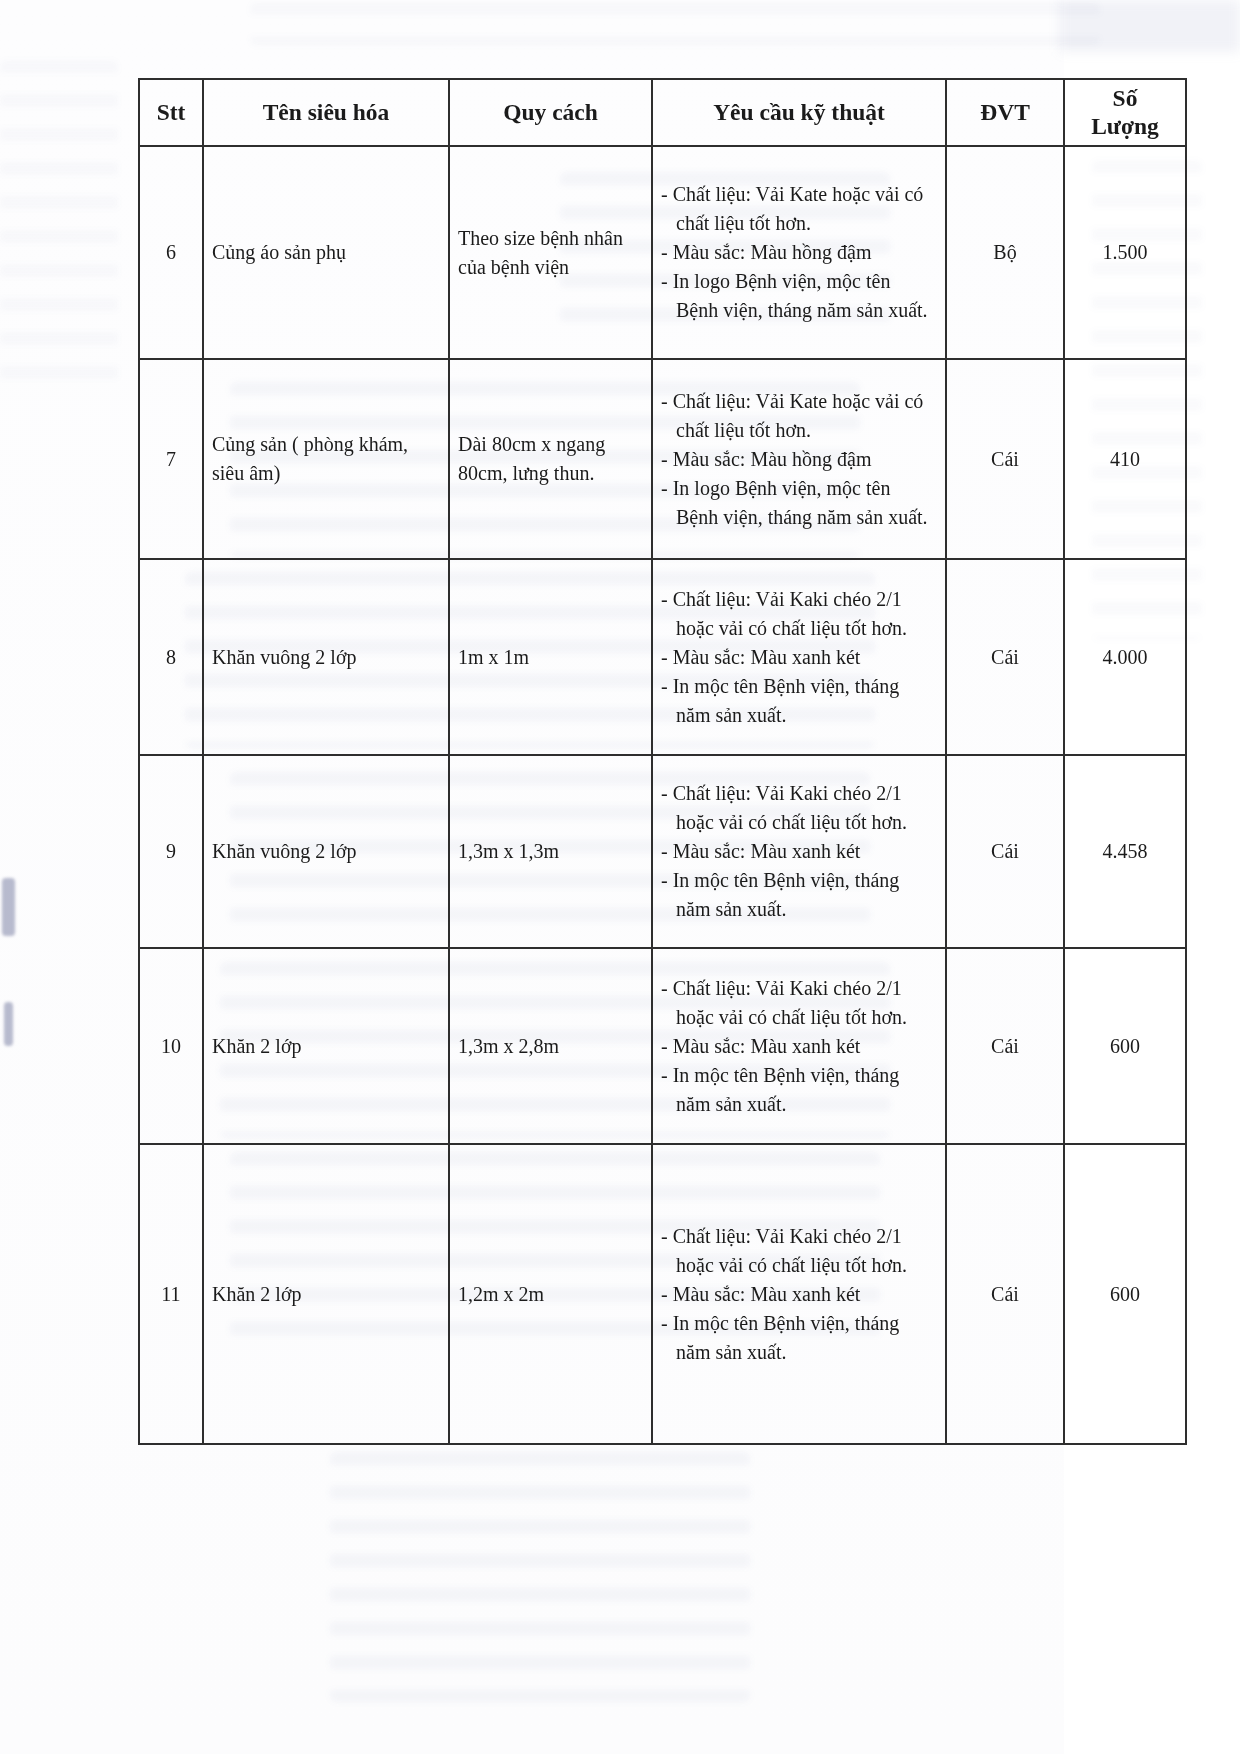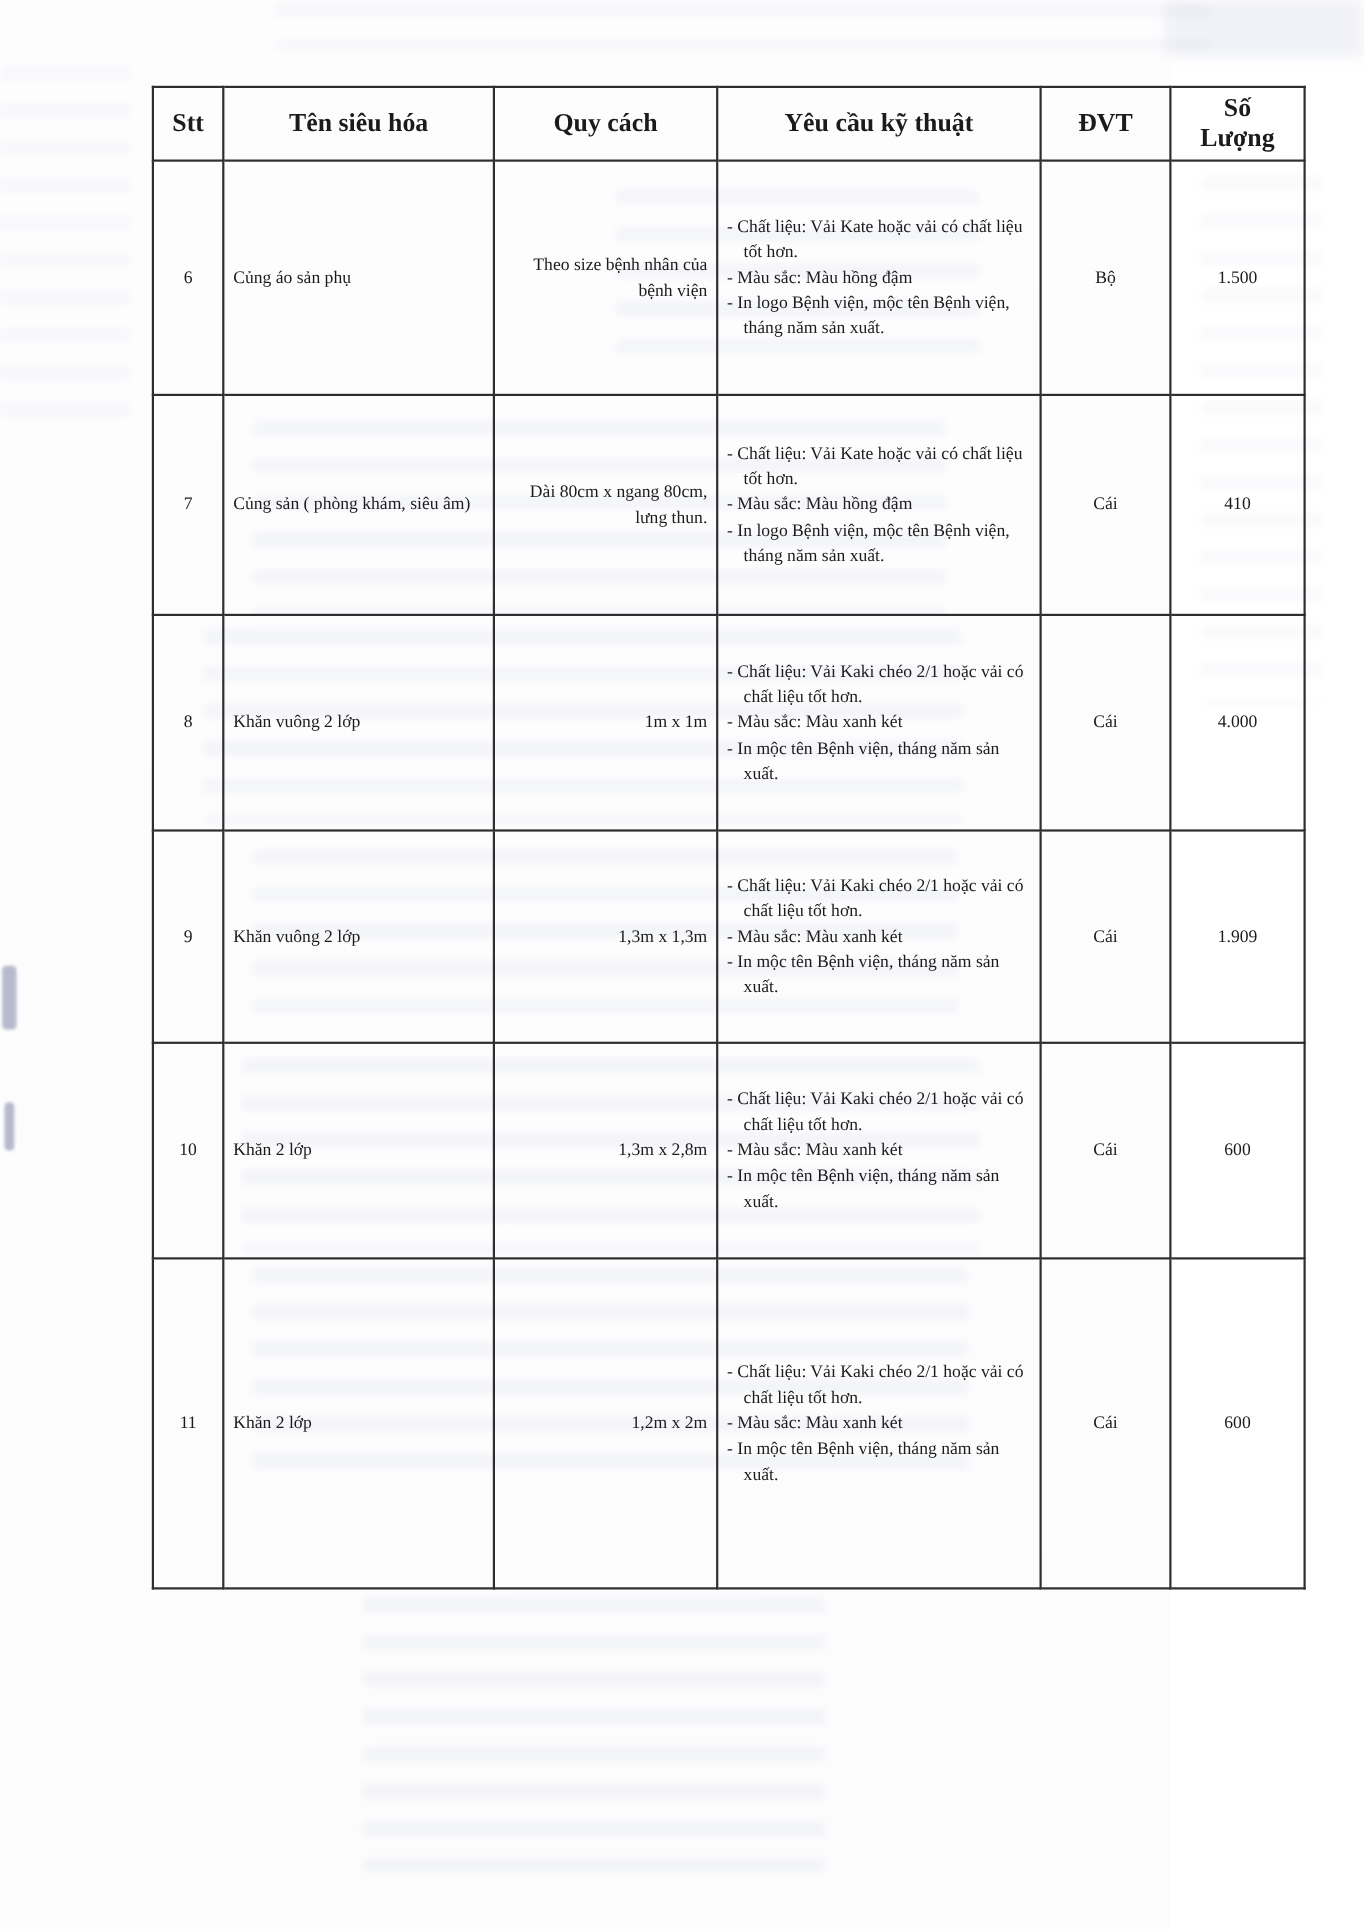--- a/index.html
+++ b/index.html
@@ -51,35 +51,35 @@
     left:138px;top:78px;
     width:1047px;
     border-collapse:collapse;
     table-layout:fixed;
     z-index:1;
     background:transparent;
   }
   table.doc td,table.doc th{
     border:2px solid #2e2e2e;
     vertical-align:middle;
-    font-size:16px;
+    font-size:20px;
     line-height:1.45;
     background:transparent;
     padding:6px 8px;
     word-wrap:break-word;
   }
   table.doc th{
     font-weight:bold;
     font-size:23.5px;
     text-align:center;
     padding:4px 4px;
   }
   .c-stt{text-align:center;}
   .c-name{text-align:left;padding-left:12px;}
-  .c-spec{text-align:right;}
+  .c-spec{text-align:left;}
   .c-tech{text-align:left;padding-left:12px;padding-right:8px;}
   .c-unit{text-align:center;margin-top:31px;}
   .c-qty{text-align:center;}
   .bullet{
     padding-left:15px;
     text-indent:-15px;
     margin:0;
   }
   .qty2line span{display:block;line-height:1.15;}
 </style>
@@ -167,21 +167,21 @@
     <tr style="height:193px;">
       <td class="c-stt">9</td>
       <td class="c-name">Khăn vuông 2 lớp</td>
       <td class="c-spec">1,3m x 1,3m</td>
       <td class="c-tech">
         <p class="bullet">- Chất liệu: Vải Kaki chéo 2/1 hoặc vải có chất liệu tốt hơn.</p>
         <p class="bullet">- Màu sắc: Màu xanh két</p>
         <p class="bullet">- In mộc tên Bệnh viện, tháng năm sản xuất.</p>
       </td>
       <td class="c-unit">Cái</td>
-      <td class="c-qty">1.909</td>
+      <td class="c-qty">4.458</td>
     </tr>
 
     <tr style="height:196px;">
       <td class="c-stt">10</td>
       <td class="c-name">Khăn 2 lớp</td>
       <td class="c-spec">1,3m x 2,8m</td>
       <td class="c-tech">
         <p class="bullet">- Chất liệu: Vải Kaki chéo 2/1 hoặc vải có chất liệu tốt hơn.</p>
         <p class="bullet">- Màu sắc: Màu xanh két</p>
         <p class="bullet">- In mộc tên Bệnh viện, tháng năm sản xuất.</p>

